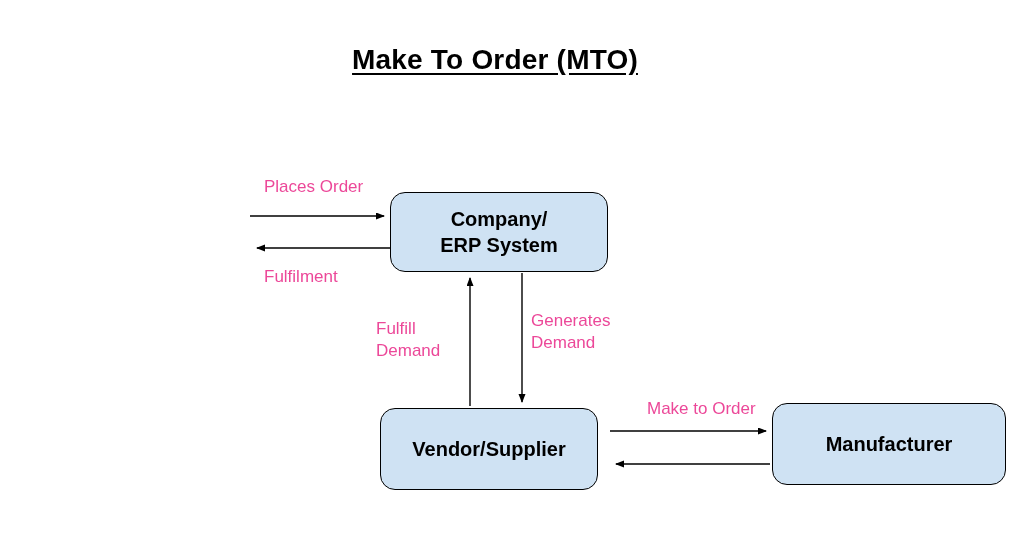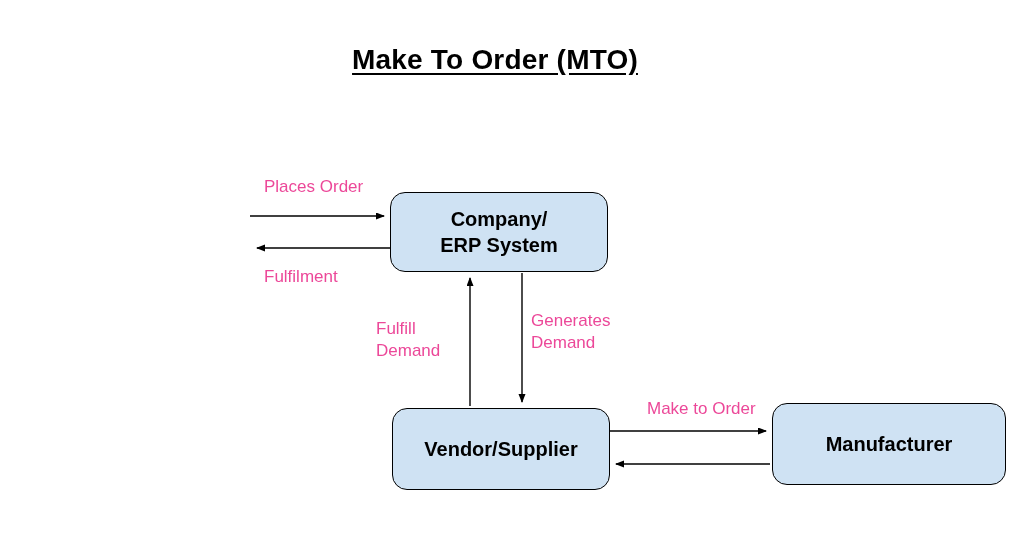--- a/index.html
+++ b/index.html
@@ -38,21 +38,21 @@
     justify-content: center;
     text-align: center;
     font-weight: bold;
     font-size: 20px;
     color: #000000;
     white-space: pre-line;
     line-height: 1.3;
   }
   .node-customer      { left: 53px;  top: 192px; width: 197px; height: 81px; }
   .node-company       { left: 390px; top: 192px; width: 218px; height: 80px; }
-  .node-vendor        { left: 392px; top: 408px; width: 218px; height: 82px; }
+  .node-vendor        { left: 380px; top: 408px; width: 218px; height: 82px; }
   .node-manufacturer  { left: 772px; top: 403px; width: 234px; height: 82px; }
   .edge-label {
     position: absolute;
     font-size: 17px;
     color: #ec4899;
     white-space: pre-line;
     line-height: 1.3;
   }
   .lbl-places-order     { left: 264px; top: 176px; }
   .lbl-fulfilment       { left: 264px; top: 266px; text-align: center; }

